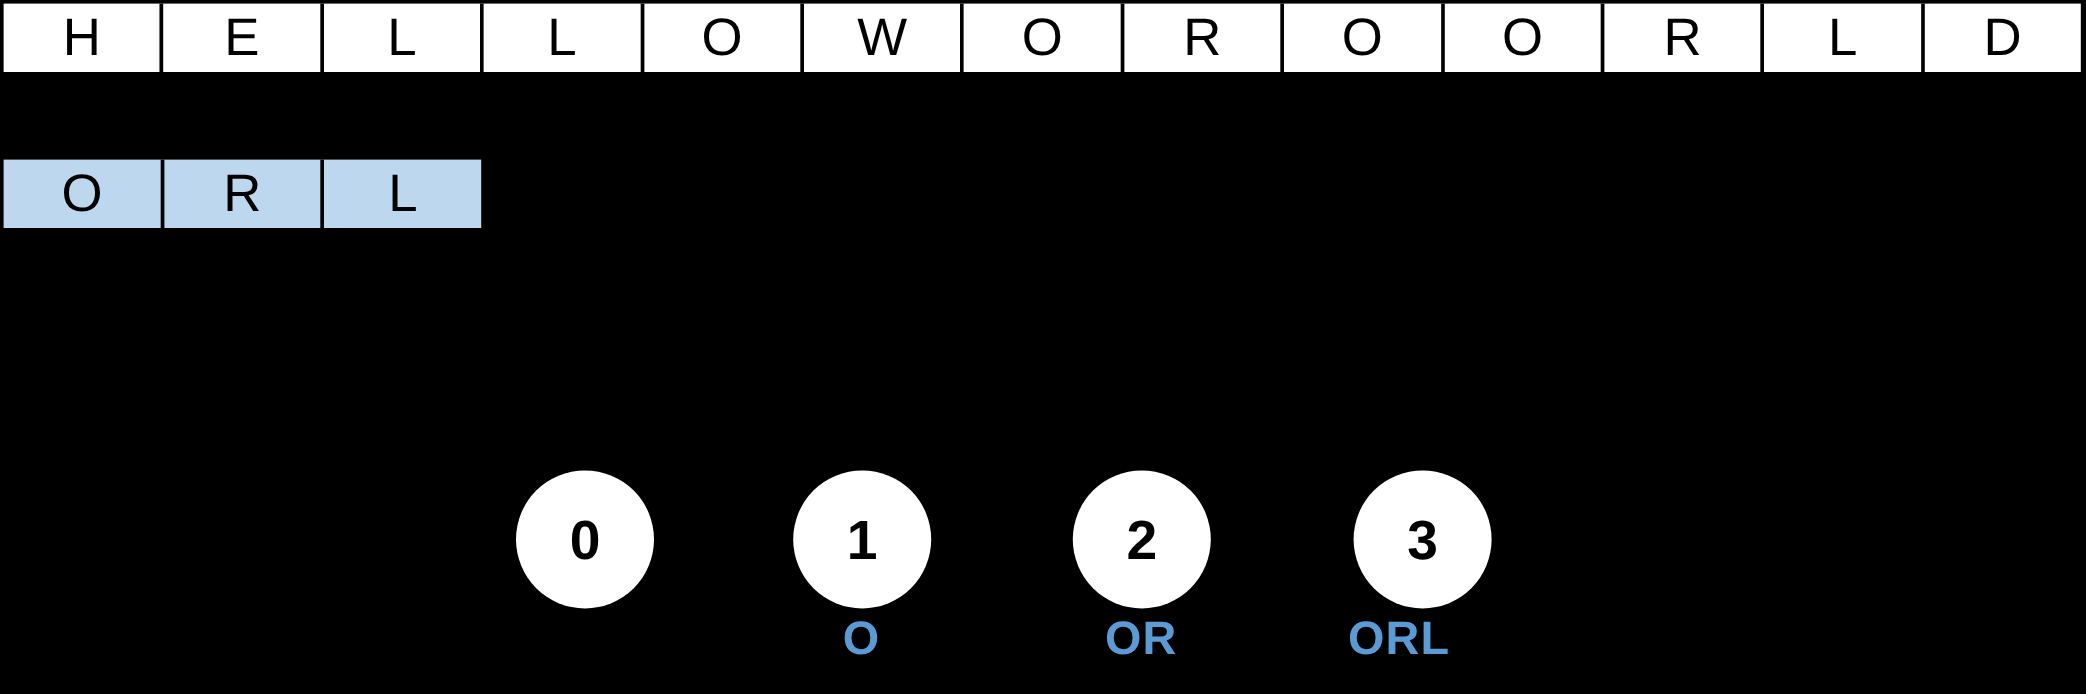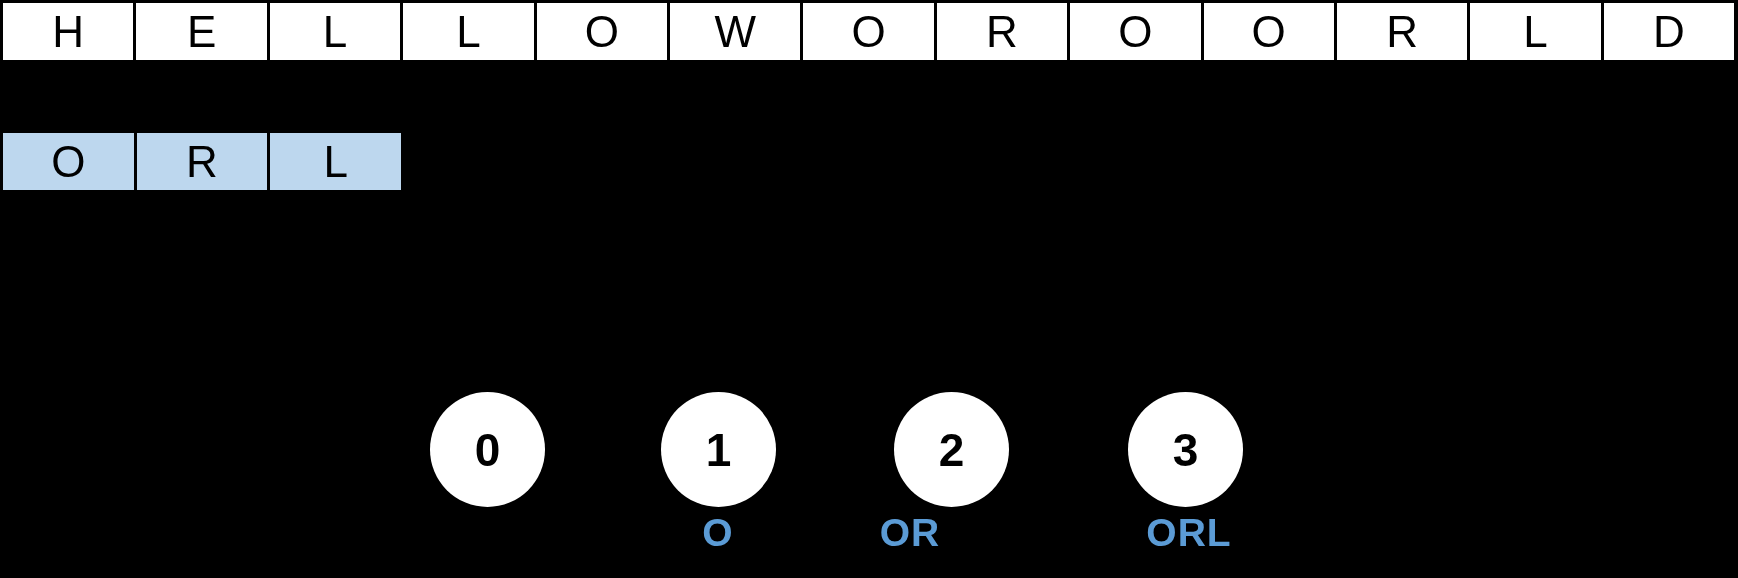--- a/index.html
+++ b/index.html
@@ -78,22 +78,22 @@
     position: absolute;
     top: 511px;
     width: 160px;
     text-align: center;
     font-size: 39px;
     font-weight: 700;
     color: var(--label-blue, #5B9BD5);
     letter-spacing: 1px;
   }
   .state-label-1 { left: 638px; }
-  .state-label-2 { left: 830px; }
-  .state-label-3 { left: 1109px; }
+  .state-label-2 { left: 871px; }
+  .state-label-3 { left: 1086px; }
 </style>
 </head>
 <body>
 
 <div class="strip string-strip">
   <div class="cell">H</div>
   <div class="cell">E</div>
   <div class="cell">L</div>
   <div class="cell">L</div>
   <div class="cell">O</div>

